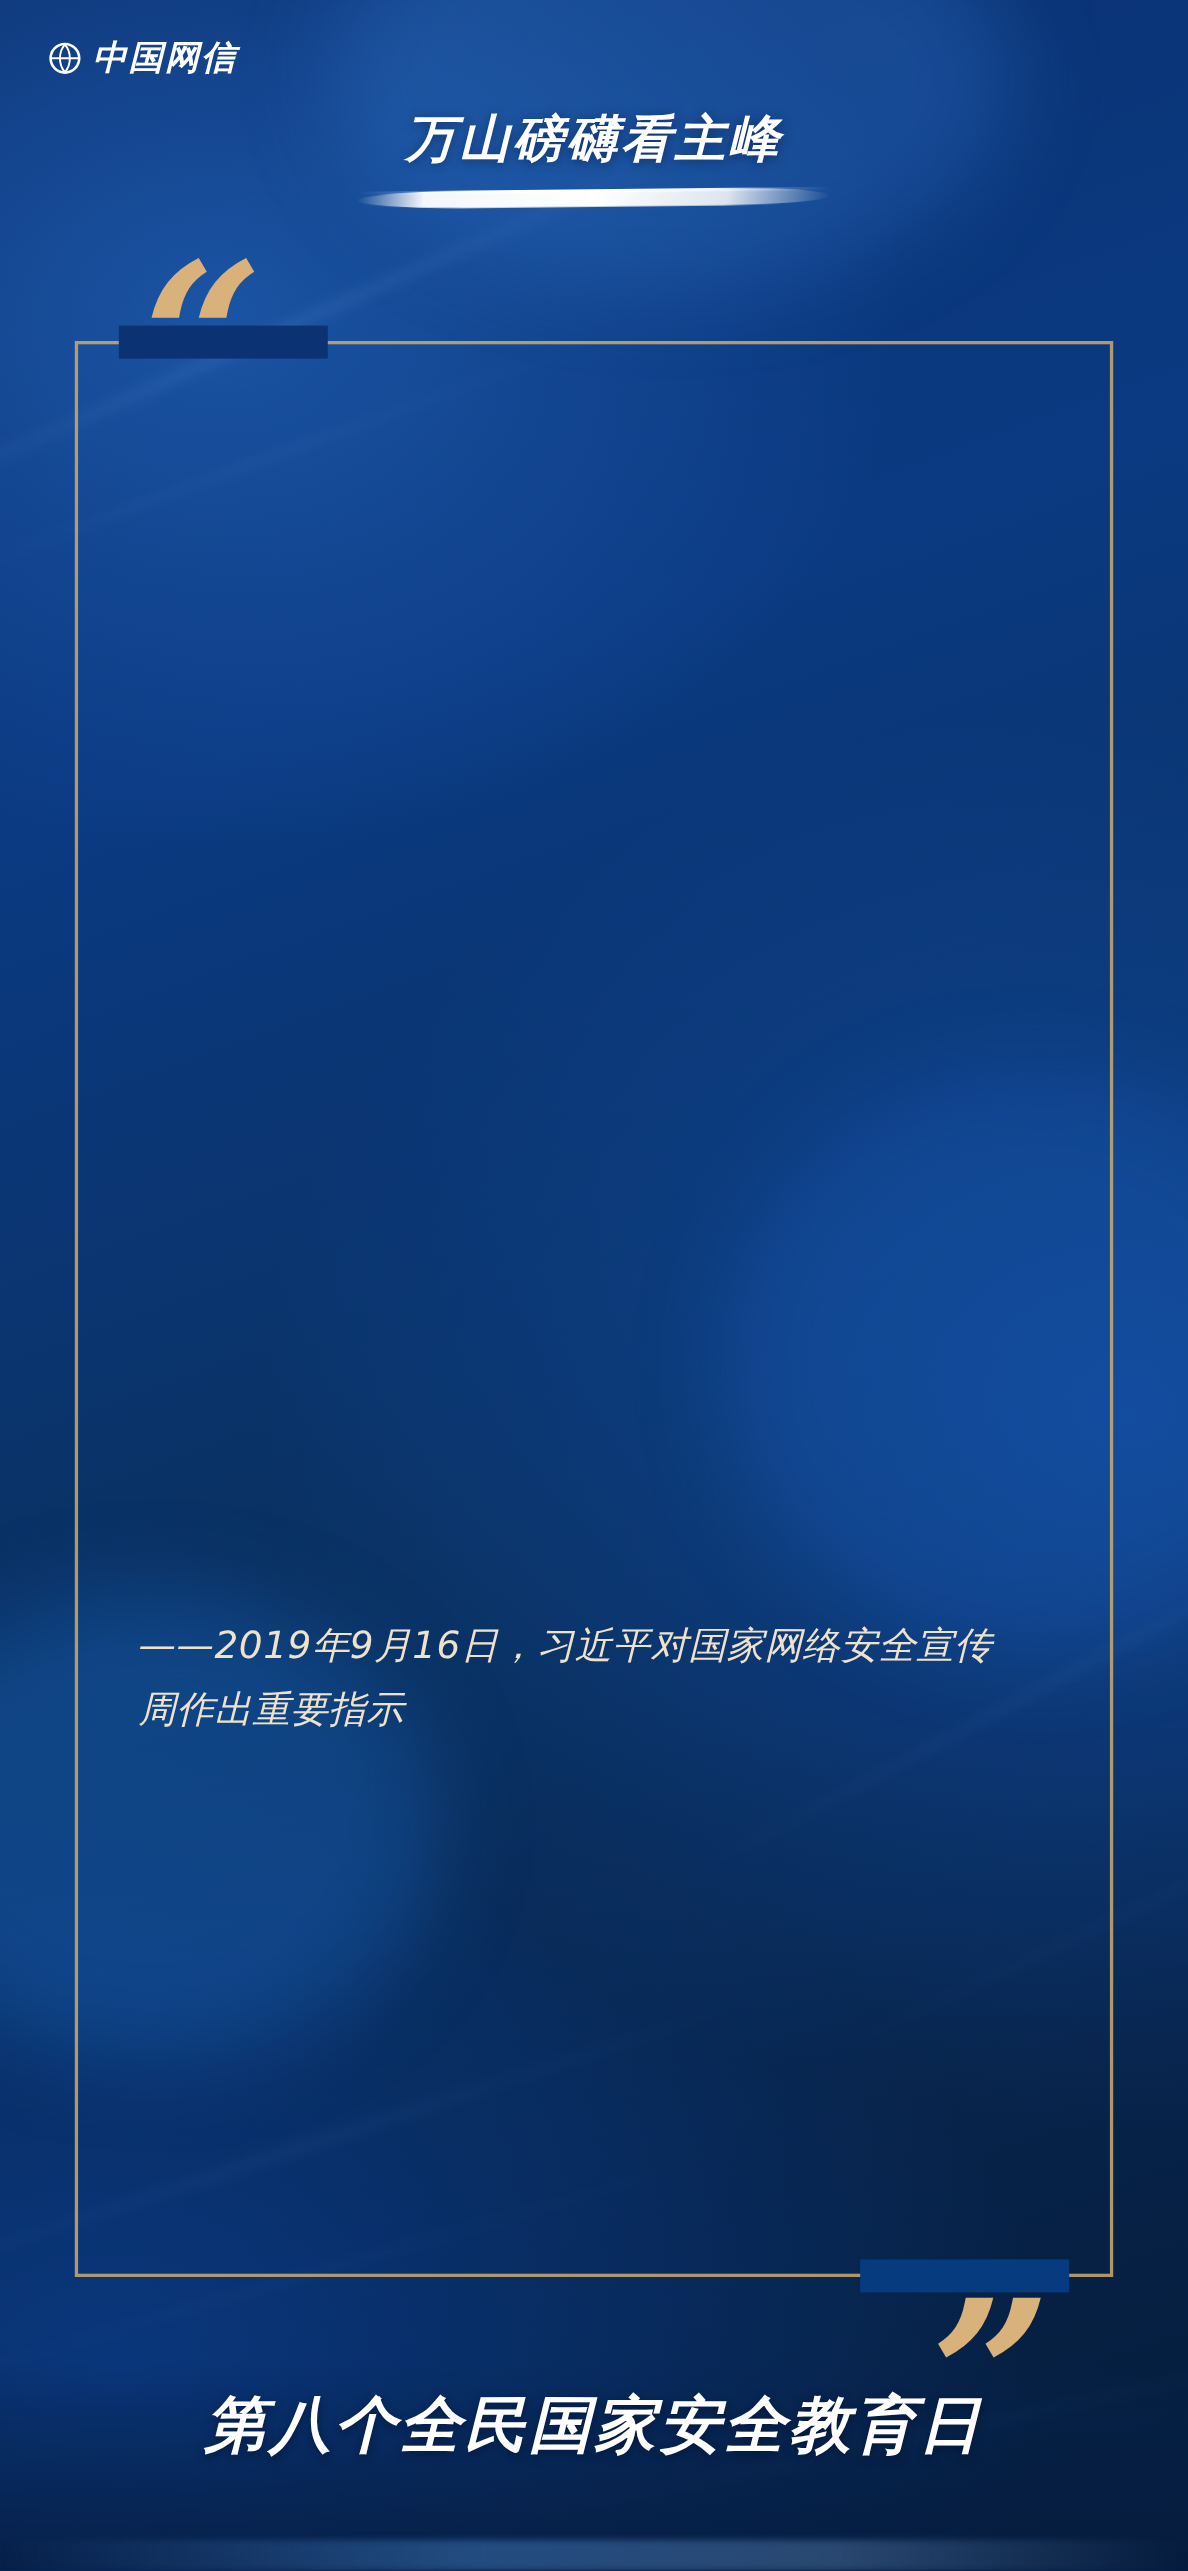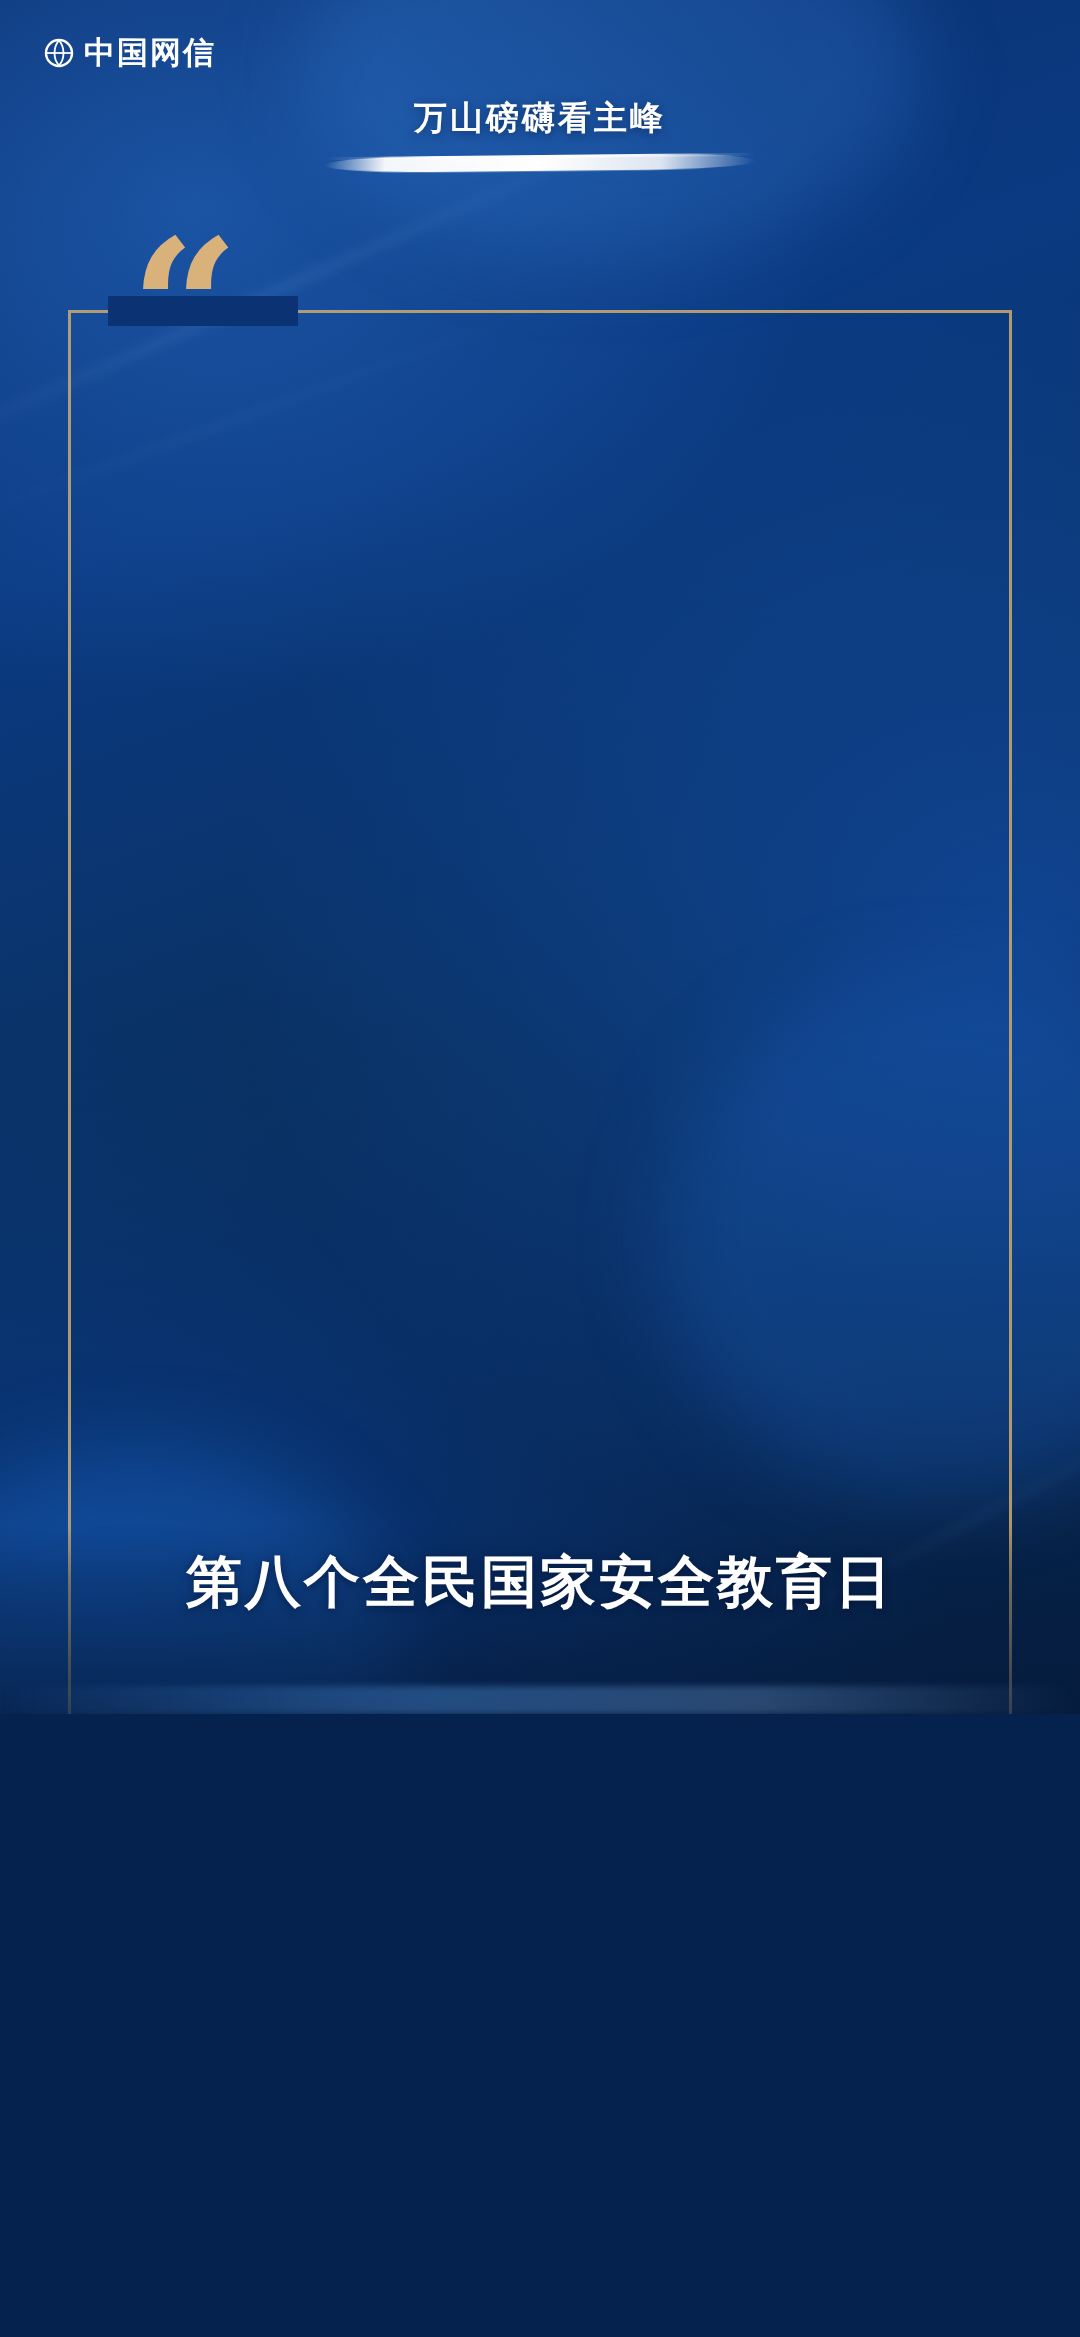--- a/index.html
+++ b/index.html
@@ -6,27 +6,28 @@
     margin: 0;
     padding: 0;
     background: #05224f;
   }
   body {
     font-family: "Liberation Sans", sans-serif;
   }
   #poster {
     position: relative;
     width: 1080px;
-    height: 1714px;
+    height: 2337px;
     overflow: hidden;
     background:
       radial-gradient(ellipse 900px 700px at 18% 12%, rgba(40,110,200,0.55) 0%, rgba(40,110,200,0) 70%),
       radial-gradient(ellipse 1100px 900px at 95% 55%, rgba(20,80,175,0.65) 0%, rgba(20,80,175,0) 72%),
       radial-gradient(ellipse 1200px 800px at 10% 92%, rgba(10,60,140,0.75) 0%, rgba(10,60,140,0) 70%),
       linear-gradient(160deg, #0a2f6e 0%, #0b3a82 28%, #09305f 58%, #072349 82%, #051d3c 100%);
+    font-style: italic;
   }
   
   .sweep {
     position: absolute;
     pointer-events: none;
     background: linear-gradient(90deg, rgba(255,255,255,0) 0%, rgba(150,200,255,0.22) 50%, rgba(255,255,255,0) 100%);
     filter: blur(6px);
     transform-origin: center;
   }
   .sweep.s1 { left: -200px; top: 300px;  width: 900px;  height: 5px; transform: rotate(-24deg); }
@@ -73,21 +74,21 @@
   .headline-wrap {
     position: absolute;
     top: 96px;
     left: 0;
     width: 100%;
     text-align: center;
     z-index: 5;
   }
   .headline {
     color: #ffffff;
-    font-size: 33px;
+    font-size: 46px;
     font-weight: bold;
     letter-spacing: 3px;
     font-family: "DejaVu Sans", sans-serif;
     text-shadow: 0 2px 10px rgba(0,20,60,0.5);
   }
   .brush {
     margin: 14px auto 0;
     width: 430px;
     height: 16px;
     background: linear-gradient(90deg, rgba(255,255,255,0.0) 0%, rgba(255,255,255,0.95) 14%, #ffffff 50%, rgba(255,255,255,0.85) 78%, rgba(255,255,255,0) 100%);
@@ -237,20 +238,21 @@
 
   <div class="frame">
     <div class="frame-border"></div>
     <div class="frame-gap gap-tl"></div>
     <div class="frame-gap gap-br"></div>
 
     <div class="quote-open">“</div>
     <div class="quote-close">”</div>
 
 
+    <div class="attribution">——2019年9月16日，习近平对国家网络安全宣传周作出重要指示</div>
   </div>
 
   <div class="footer">
     <div class="footer-title">第八个全民国家安全教育日</div>
     <div class="footer-stripe"></div>
   </div>
 
 </div>
 
 </body></html>

